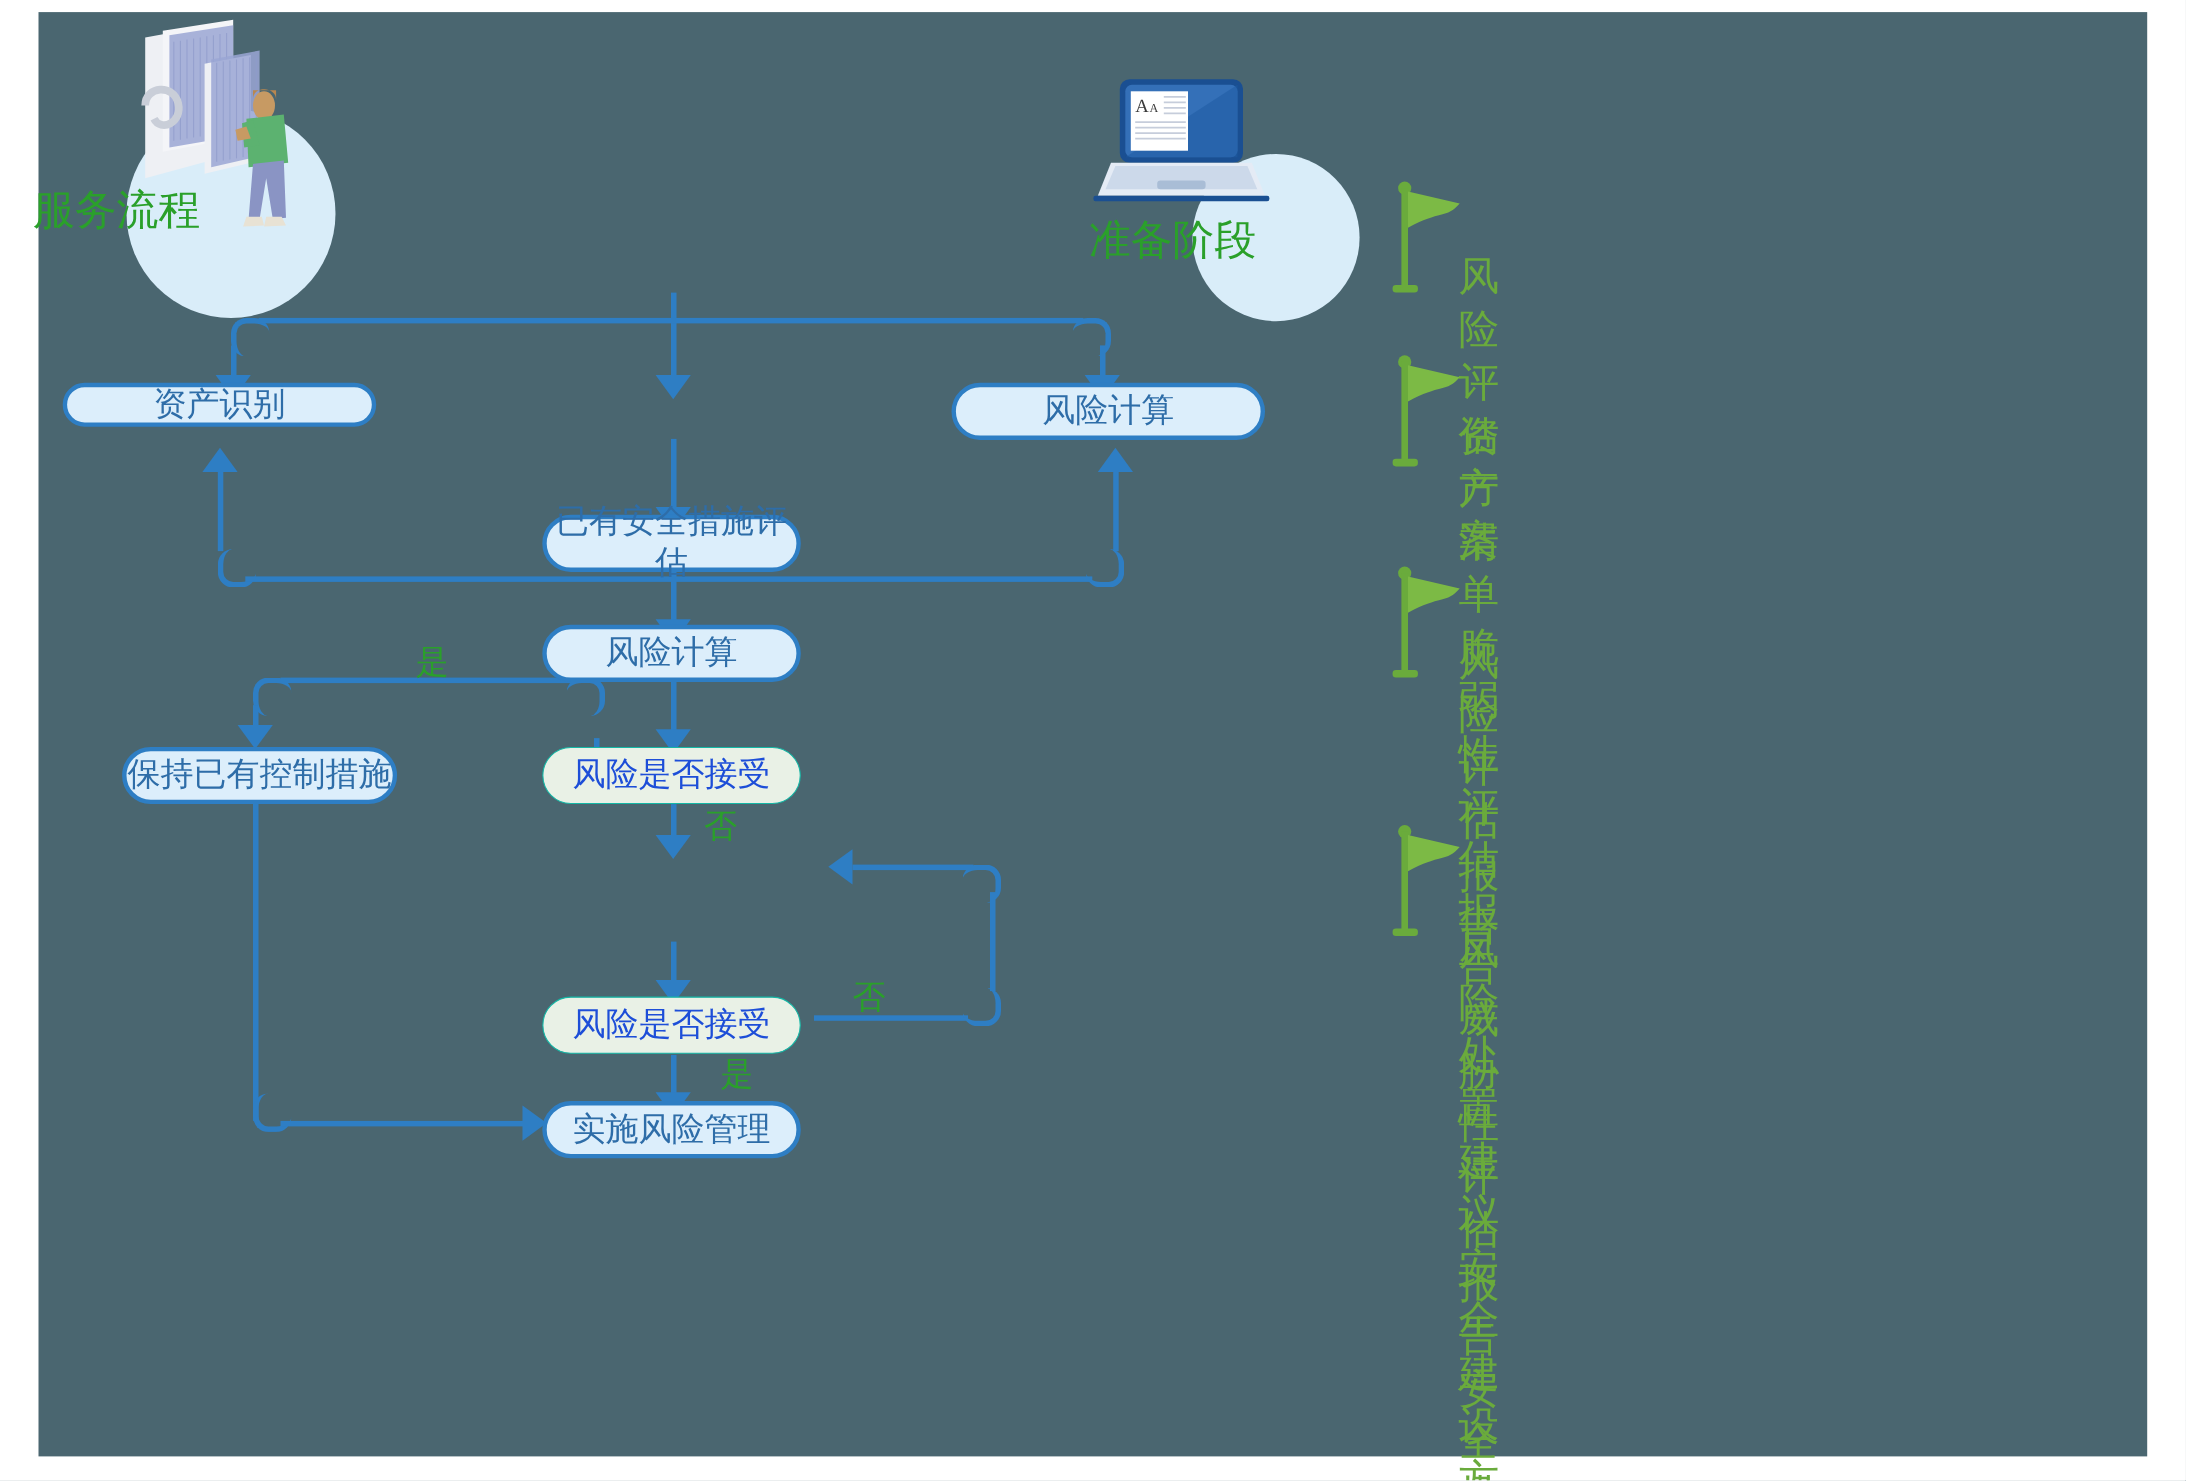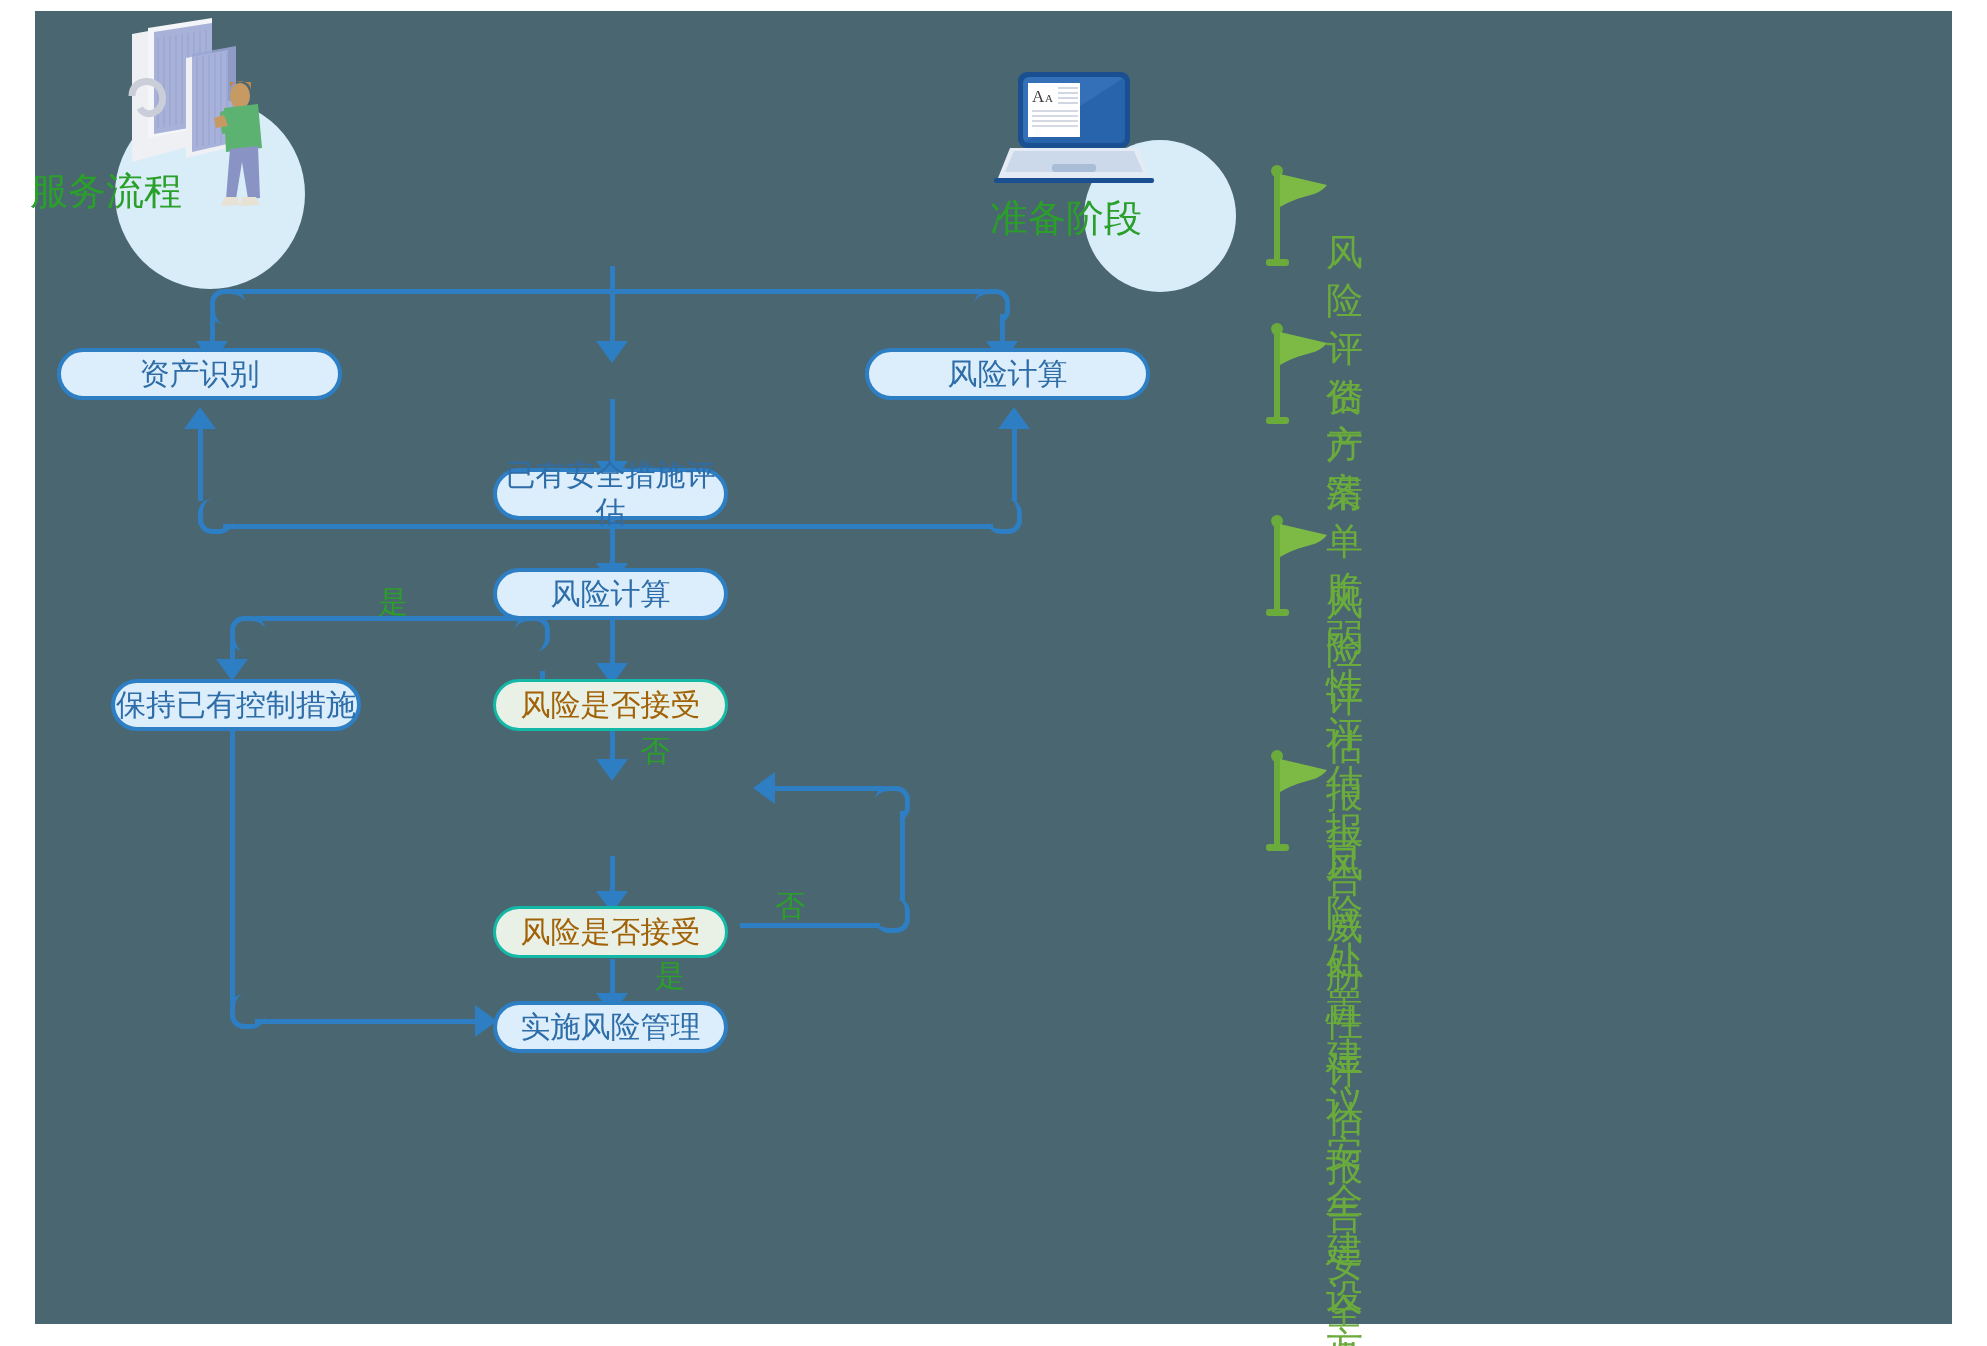--- a/index.html
+++ b/index.html
@@ -31,22 +31,22 @@
     z-index:5;
   }
   .node.process{
     background:#dceefb;
     border:4px solid #2e7ec4;
     color:#2e6da8;
     font-size:30px;
   }
   .node.decision{
     background:#e9f1e6;
-    border:3px solid #14b8a6;
-    color:#a16207;
+    border:1px solid #14b8a6;
+    color:#1d4ed8;
     font-size:30px;
   }
   .node.two-line{ font-size:29px; }
 
   
   .ln{position:absolute;background:#2e7ec4;z-index:2;}
   .lnh{height:5px;}
   .lnv{width:5px;}
   .corner{
     position:absolute;
@@ -236,21 +236,21 @@
 
     <div class="ln lnv" style="left:575px;top:948px;height:48px;"></div>
     <div class="arrow arr-down" style="left:561px;top:982px;"></div>
 
     <div class="ln lnv" style="left:195px;top:718px;height:290px;"></div>
     <div class="corner c-bl" style="left:195px;top:983px;width:30px;height:30px;"></div>
     <div class="ln lnh" style="left:220px;top:1008px;width:225px;"></div>
     <div class="arrow arr-right" style="left:440px;top:994px;"></div>
 
 
-    <div class="node process" style="left:22px;top:337px;width:285px;height:52px;">资产识别</div>
+    <div class="node process" style="left:22px;top:337px;width:285px;height:40px;">资产识别</div>
 
 
     <div class="node process" style="left:830px;top:337px;width:285px;height:52px;">风险计算</div>
 
     <div class="node process" style="left:458px;top:457px;width:235px;height:52px;">已有安全措施评估</div>
 
     <div class="node process" style="left:458px;top:557px;width:235px;height:52px;">风险计算</div>
 
     <div class="node decision" style="left:458px;top:668px;width:235px;height:52px;">风险是否接受</div>
 

